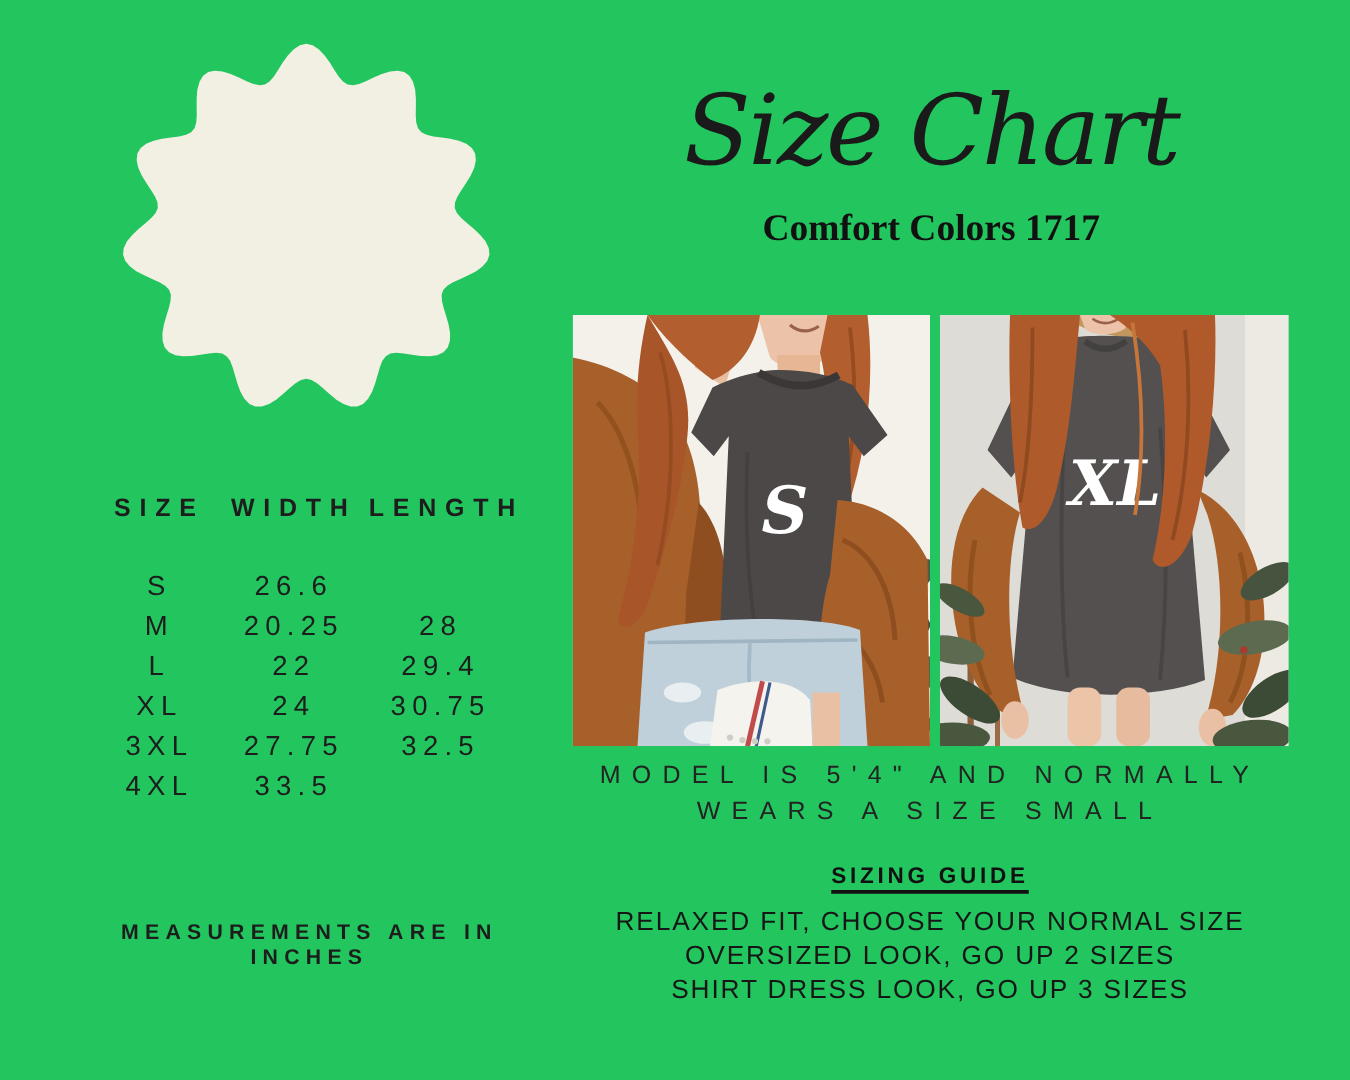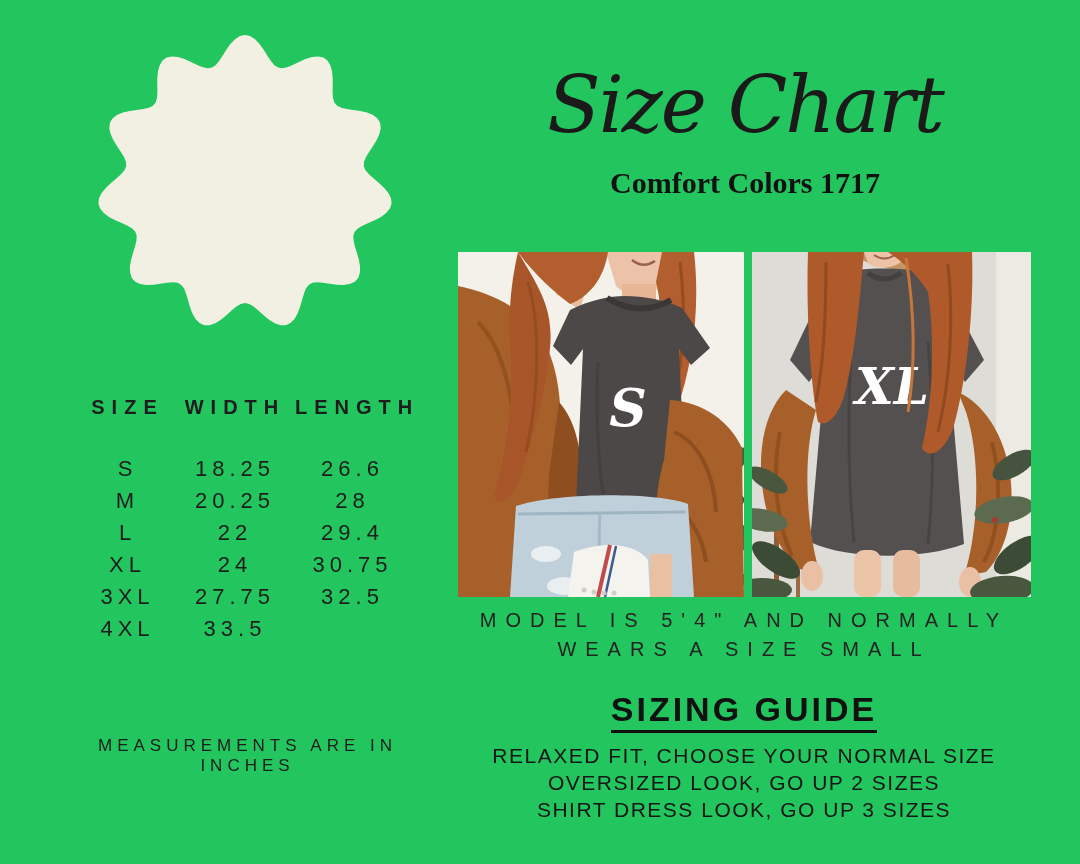--- a/index.html
+++ b/index.html
@@ -17,33 +17,33 @@
   .subtitle{font-family:"Liberation Serif",serif;font-size:30px;font-weight:bold;
             letter-spacing:0px;color:#111;margin-top:6px;}
 
   
   .sizetable{left:80px;top:396px;width:330px;}
   .trow{display:grid;grid-template-columns:95px 120px 115px;text-align:center;}
   .thead{font-weight:bold;font-size:20px;letter-spacing:7px;text-align:center;}
   .tspacer{height:34px;}
   .tdata{font-size:22px;font-weight:500;letter-spacing:5px;height:32px;line-height:32px;}
   .footnote{left:75px;top:736px;width:345px;text-align:center;
-            font-size:17px;font-weight:normal;letter-spacing:5px;}
+            font-size:17px;font-weight:bold;letter-spacing:5px;}
 
   
   .photo{top:252px;height:345px;overflow:hidden;}
   .photo-s{left:458px;width:286px;}
   .photo-xl{left:752px;width:279px;}
 
   
   .model-note{left:444px;top:606px;width:600px;text-align:center;
               font-size:20px;font-weight:500;letter-spacing:9px;line-height:29px;color:#232323;}
 
   .guide{left:444px;top:690px;width:600px;text-align:center;}
-  .guide-title{display:inline-block;font-size:34px;font-weight:bold;letter-spacing:3px;
+  .guide-title{display:inline-block;font-size:18px;font-weight:bold;letter-spacing:3px;
                border-bottom:3px solid #111;padding-bottom:1px;color:#111;}
   .guide-lines{margin-top:9px;font-size:21px;letter-spacing:1.5px;line-height:27px;color:#161616;}
   .b{font-weight:normal;}
   .r{font-weight:400;}
   svg text{font-family:"DejaVu Serif",serif;}
 </style>
 </head>
 <body>
 
 <div class="canvas">
@@ -61,21 +61,20 @@
 
   <div class="abs sizetable">
     <div class="trow thead">
       <div>SIZE</div>
       <div>WIDTH</div>
       <div>LENGTH</div>
     </div>
     <div class="tspacer"></div>
     <div class="trow tdata">
       <div>S</div>
-      <div>18.25</div>
       <div>26.6</div>
     </div>
     <div class="trow tdata">
       <div>M</div>
       <div>20.25</div>
       <div>28</div>
     </div>
     <div class="trow tdata">
       <div>L</div>
       <div>22</div>

